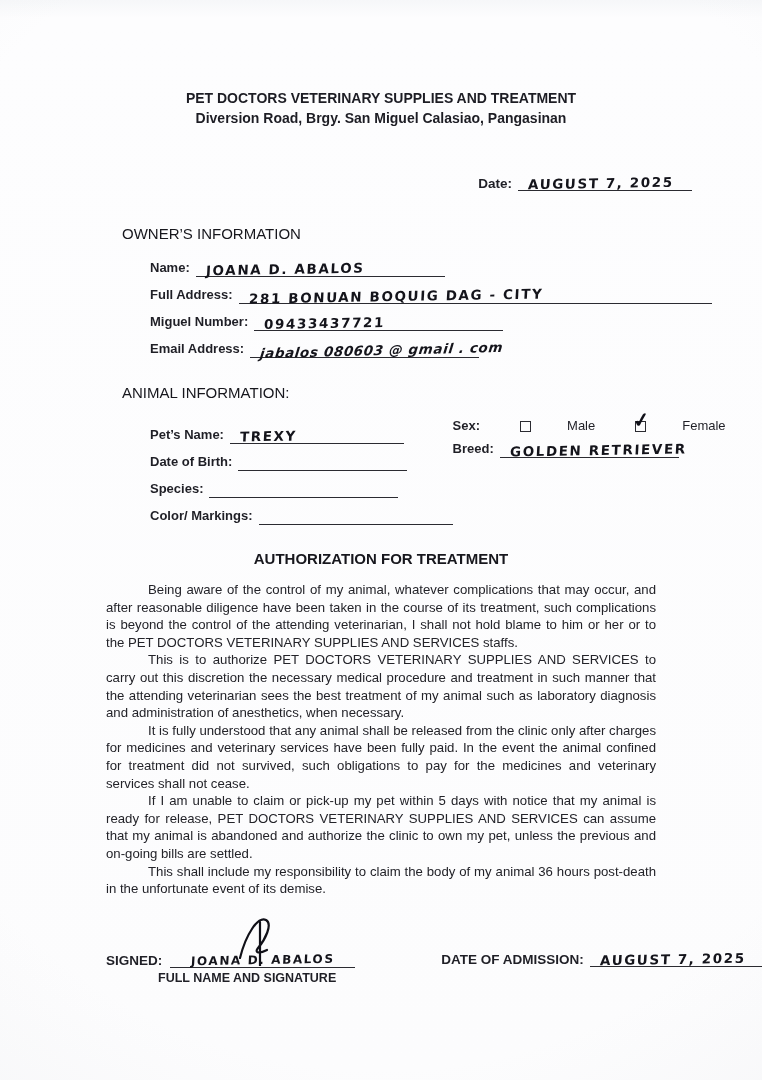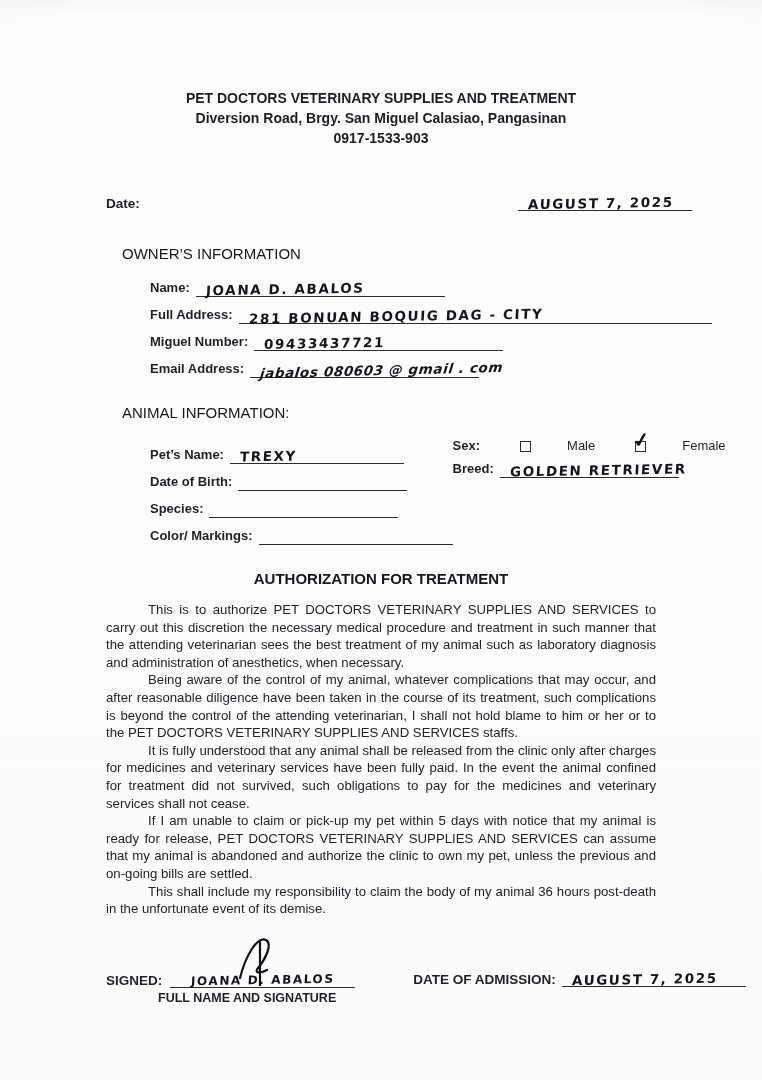--- a/index.html
+++ b/index.html
@@ -22,21 +22,21 @@
   .fline{border-bottom:1.6px solid #2b2b31;margin-left:6px;padding:0 4px 0 10px;min-height:16px;}
   
   .hand{
     font-family:"DejaVu Sans",sans-serif;font-weight:700;font-size:13.5px;
     color:#14141b;letter-spacing:1.6px;
     display:inline-block;transform:rotate(-1deg) skewX(-4deg);
     position:relative;top:2px;white-space:nowrap;
   }
   .hand-lc{letter-spacing:.6px;font-style:italic;text-transform:none;transform:rotate(-1.5deg) skewX(-8deg);}
   
-  .date-row{margin-top:44px;display:flex;justify-content:space-between;margin-right:-36px;align-items:flex-end;}
+  .date-row{margin-top:44px;display:flex;justify-content:flex-end;margin-right:-36px;align-items:flex-end;}
   .date-row .lbl{font-size:13.5px;}
   .date-row .fline{width:160px;}
   
   .sec-h{font-size:15px;font-weight:400;color:#17171d;margin:16px;}
   .owner-h{margin-top:34px;}
   .animal-h{margin-top:26px;}
   .fieldset{margin-left:44px;margin-top:13px;}
   .w-name{width:235px;}
   .w-addr{flex:1;margin-right:-56px;}
   .w-contact{width:235px;}
@@ -63,42 +63,41 @@
   .opt{font-size:13px;color:#1f1f26;}
   .breed-row{display:flex;align-items:flex-end;line-height:18px;}
   
   .auth-h{margin-top:24px;text-align:center;font-size:15px;font-weight:700;color:#17171d;}
   .auth-body{margin-top:14px;}
   .auth-body p{
     margin:0;font-size:13.2px;line-height:17.6px;text-align:justify;
     text-indent:42px;color:#232329;
   }
   
-  .sig-row{margin-top:50px;display:flex;align-items:flex-start;}
+  .sig-row{margin-top:50px;display:flex;align-items:flex-start;gap:28px;}
   .sig-left{display:flex;align-items:flex-end;}
   .sig-line{
     border-bottom:1.6px solid #2b2b31;width:185px;margin-left:8px;
     text-align:center;position:relative;padding-bottom:1px;
   }
   .sig-caption{font-size:12.5px;font-weight:700;color:#1f1f26;margin-left:52px;margin-top:3px;}
   .scrawl{position:absolute;left:62px;top:-34px;pointer-events:none;}
   .adm{display:flex;align-items:flex-end;margin-left:58px;}
   .adm .fline{width:170px;}
   .adm .lbl{font-size:13.5px;}
 </style>
 </head>
 <body>
 
 <div class="page">
   <div class="content">
 
     <div class="letterhead">
       <div>PET DOCTORS VETERINARY SUPPLIES AND TREATMENT</div>
       <div>Diversion Road, Brgy. San Miguel Calasiao, Pangasinan</div>
-      <div>0917-1533-903</div>
     </div>
 
     <div class="date-row">
       <span class="lbl">Date:</span>
       <span class="fline date-line">
         <span class="hand">AUGUST 7, 2025</span>
       </span>
     </div>
 
     <h2 class="sec-h owner-h">OWNER’S INFORMATION</h2>
@@ -171,22 +170,22 @@
           <span class="lbl">Breed:</span>
           <span class="fline w-breed">
             <span class="hand">GOLDEN RETRIEVER</span>
           </span>
         </div>
       </div>
     </div>
 
     <div class="auth-h">AUTHORIZATION FOR TREATMENT</div>
     <div class="auth-body">
+      <p>Being aware of the control of my animal, whatever complications that may occur, and after reasonable diligence have been taken in the course of its treatment, such complications is beyond the control of the attending veterinarian, I shall not hold blame to him or her or to the PET DOCTORS VETERINARY SUPPLIES AND SERVICES staffs.</p>
       <p>This is to authorize PET DOCTORS VETERINARY SUPPLIES AND SERVICES to carry out this discretion the necessary medical procedure and treatment in such manner that the attending veterinarian sees the best treatment of my animal such as laboratory diagnosis and administration of anesthetics, when necessary.</p>
-      <p>Being aware of the control of my animal, whatever complications that may occur, and after reasonable diligence have been taken in the course of its treatment, such complications is beyond the control of the attending veterinarian, I shall not hold blame to him or her or to the PET DOCTORS VETERINARY SUPPLIES AND SERVICES staffs.</p>
       <p>It is fully understood that any animal shall be released from the clinic only after charges for medicines and veterinary services have been fully paid. In the event the animal confined for treatment did not survived, such obligations to pay for the medicines and veterinary services shall not cease.</p>
       <p>If I am unable to claim or pick-up my pet within 5 days with notice that my animal is ready for release, PET DOCTORS VETERINARY SUPPLIES AND SERVICES can assume that my animal is abandoned and authorize the clinic to own my pet, unless the previous and on-going bills are settled.</p>
       <p>This shall include my responsibility to claim the body of my animal 36 hours post-death in the unfortunate event of its demise.</p>
     </div>
 
     <div class="sig-row">
       <div>
         <div class="sig-left">
           <span class="lbl" style="font-size:13.5px;">SIGNED:</span>
           <span class="sig-line">

